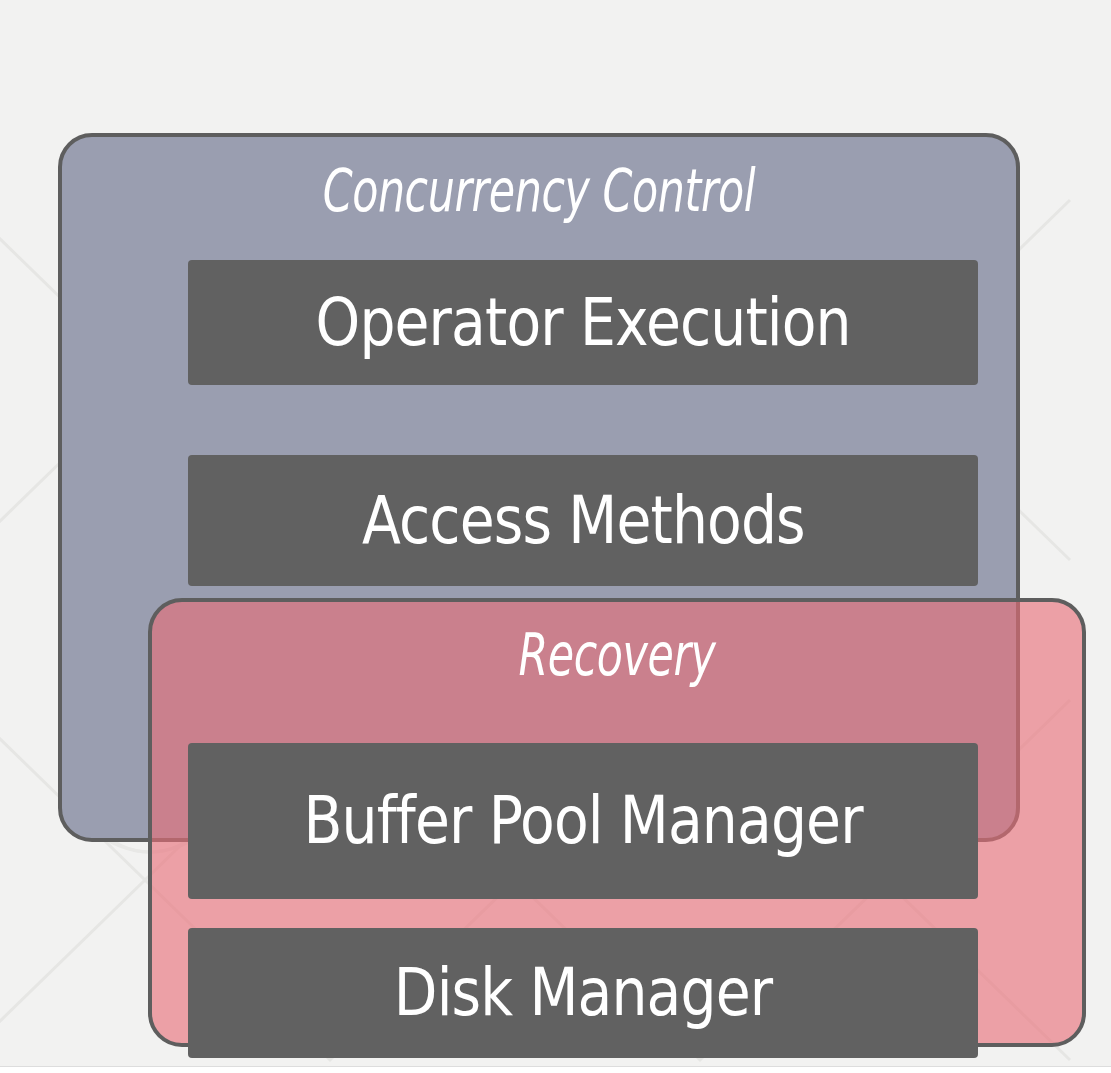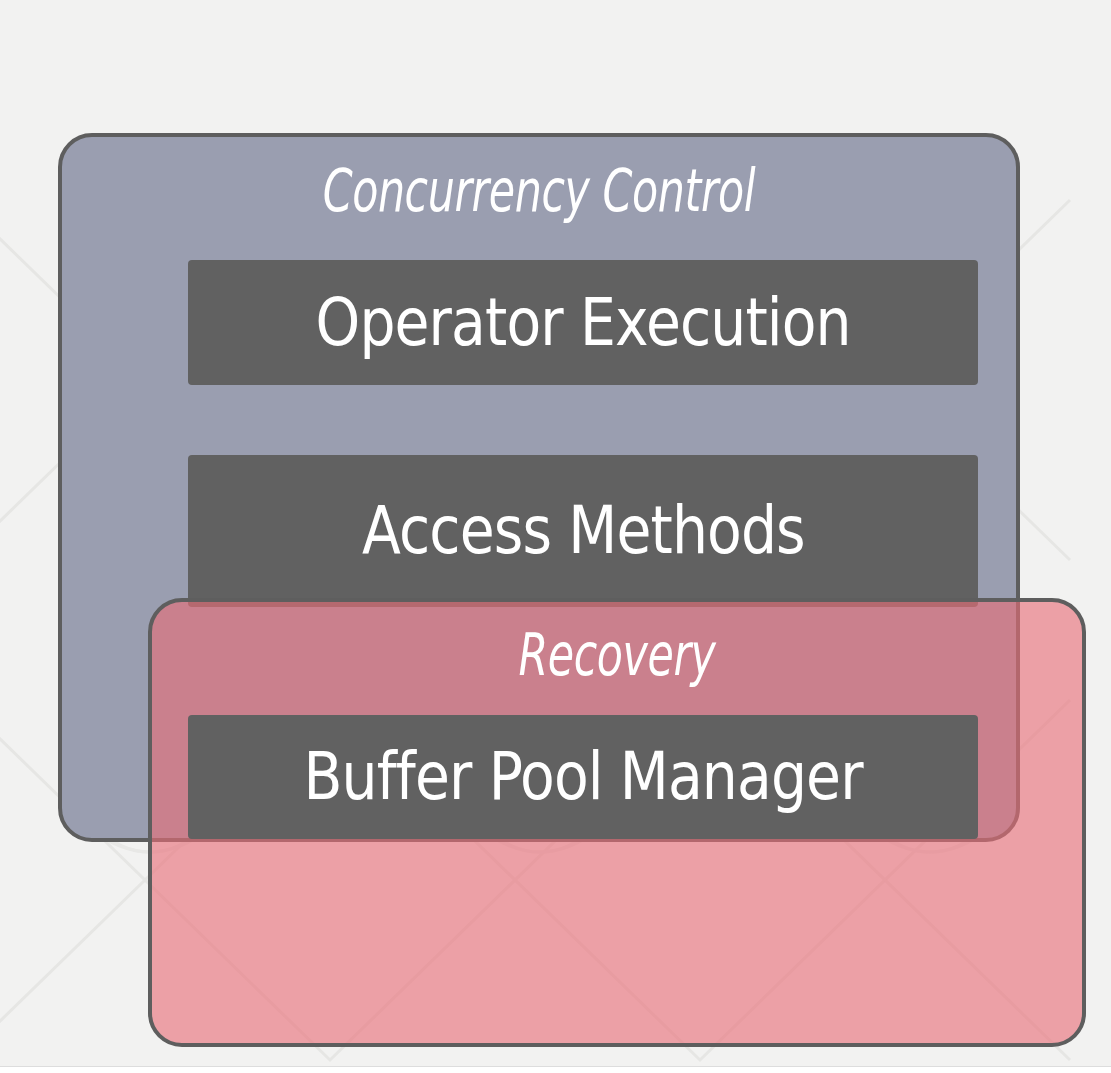--- a/index.html
+++ b/index.html
@@ -107,22 +107,22 @@
     line-height: 70px;
     font-weight: 400;
     color: #ffffff;
     white-space: nowrap;
     letter-spacing: -1px;
     transform: scaleX(0.86);
   }
 
   #box-query-planning   { left: 188px; top: 11px;  width: 790px; height: 133px; }
   #box-operator-exec    { left: 188px; top: 240px; width: 790px; height: 125px; margin-top: 20px; }
-  #box-access-methods   { left: 188px; top: 455px; width: 790px; height: 152px; }
-  #box-buffer-pool      { left: 188px; top: 715px; width: 790px; height: 124px; text-align: center; }
+  #box-access-methods   { left: 188px; top: 455px; width: 790px; height: 131px; }
+  #box-buffer-pool      { left: 188px; top: 743px; width: 790px; height: 156px; text-align: center; }
   #box-disk-manager     { left: 188px; top: 928px; width: 790px; height: 130px; }
 </style>
 </head>
 <body>
 
 <div id="slide">
 
   <svg id="watermark" viewBox="0 0 1111 1073" preserveAspectRatio="none" aria-hidden="true">
     <g stroke="#e6e6e4" stroke-width="3" fill="none">
       <path d="M -40 560 L 330 200 L 700 560 L 1070 200"></path>
@@ -160,15 +160,18 @@
   </div>
 
   <div class="layer-panel" id="panel-recovery">
     <div class="panel-title" id="title-recovery">Recovery</div>
   </div>
 
   <div class="component-box" id="box-buffer-pool">
     <span class="component-label">Buffer Pool Manager</span>
   </div>
 
+  <div class="component-box" id="box-disk-manager">
+    <span class="component-label">Disk Manager</span>
+  </div>
 
   <div id="bottom-rule"></div>
 </div>
 
 </body></html>

